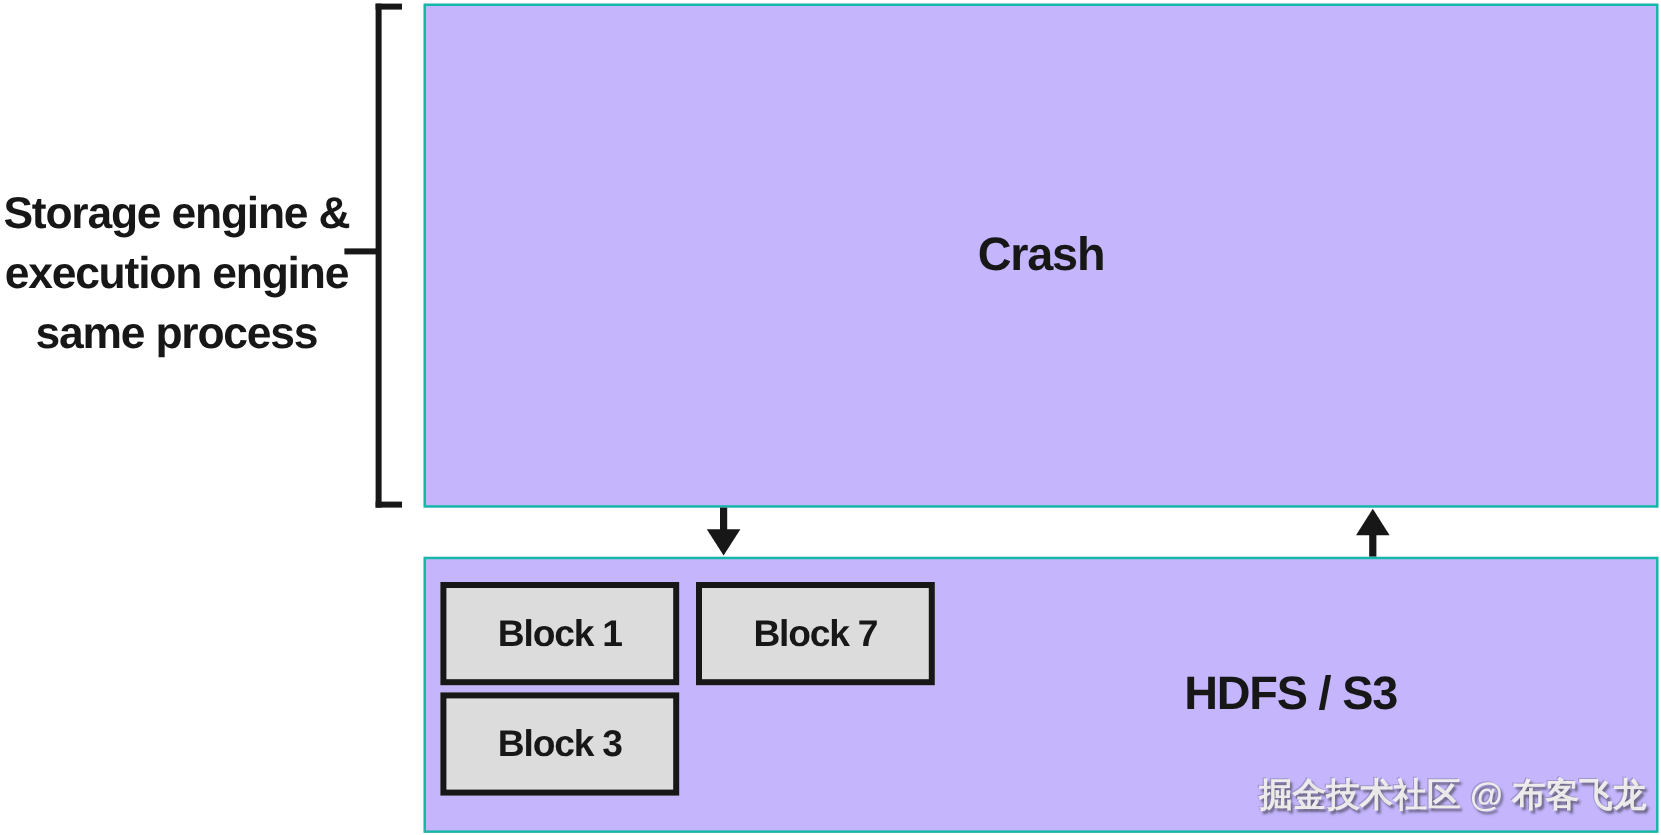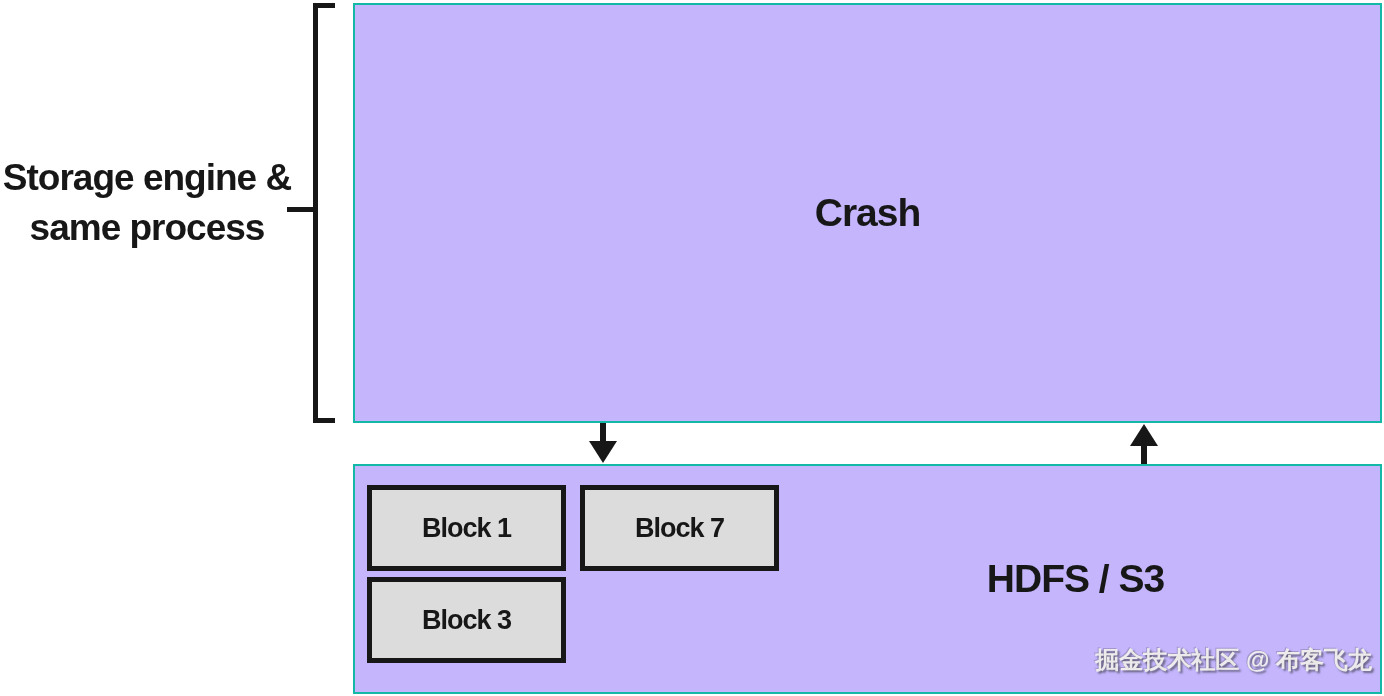--- a/index.html
+++ b/index.html
@@ -68,21 +68,21 @@
   
   .block {
     position: absolute;
     box-sizing: border-box;
     width: 199px; height: 86px;
     background: #dcdcdc;
     border: 5px solid #171717;
     display: flex;
     align-items: center;
     justify-content: center;
-    font-size: 27px;
+    font-size: 31px;
     font-weight: bold;
     letter-spacing: -1px;
     color: #171717;
   }
   .block-1 { left: 12px;  top: 19px; }
   .block-2 { left: 225px; top: 19px; }
   .block-3 { left: 12px;  top: 111px; }
   .block-4 { left: 225px; top: 117px; }
 
   .storage-title-wrap {
@@ -109,35 +109,36 @@
   .down-arrow-shaft { left: 600px;  top: 423px; height: 26px; }
   .down-arrow-head  { left: 589px;  top: 441px; border-top: 22px solid #171717; }
   .up-arrow-head    { left: 1130px; top: 424px; border-bottom: 22px solid #171717; }
   .up-arrow-shaft   { left: 1141px; top: 440px; height: 24px; }
 
   
   .watermark {
     position: absolute;
     right: 12px;
     top: 644px;
-    font-size: 24px;
+    font-size: 28px;
     font-weight: bold;
     color: rgba(245, 243, 240, 0.92);
     text-shadow: 2px 2px 2px rgba(40, 40, 40, 0.55),
                  -1px -1px 0 rgba(60, 60, 60, 0.25);
     white-space: nowrap;
   }
 </style>
 </head>
 <body>
 
 <div id="canvas">
 
   <div class="side-label">
     <div>Storage engine &amp;</div>
+    <div>execution engine</div>
     <div>same process</div>
   </div>
 
   <div class="line bracket-connector"></div>
   <div class="line bracket-vertical"></div>
   <div class="line bracket-tick-top"></div>
   <div class="line bracket-tick-bottom"></div>
 
   <div class="big-box crash-box">
     <span class="box-title">Crash</span>

